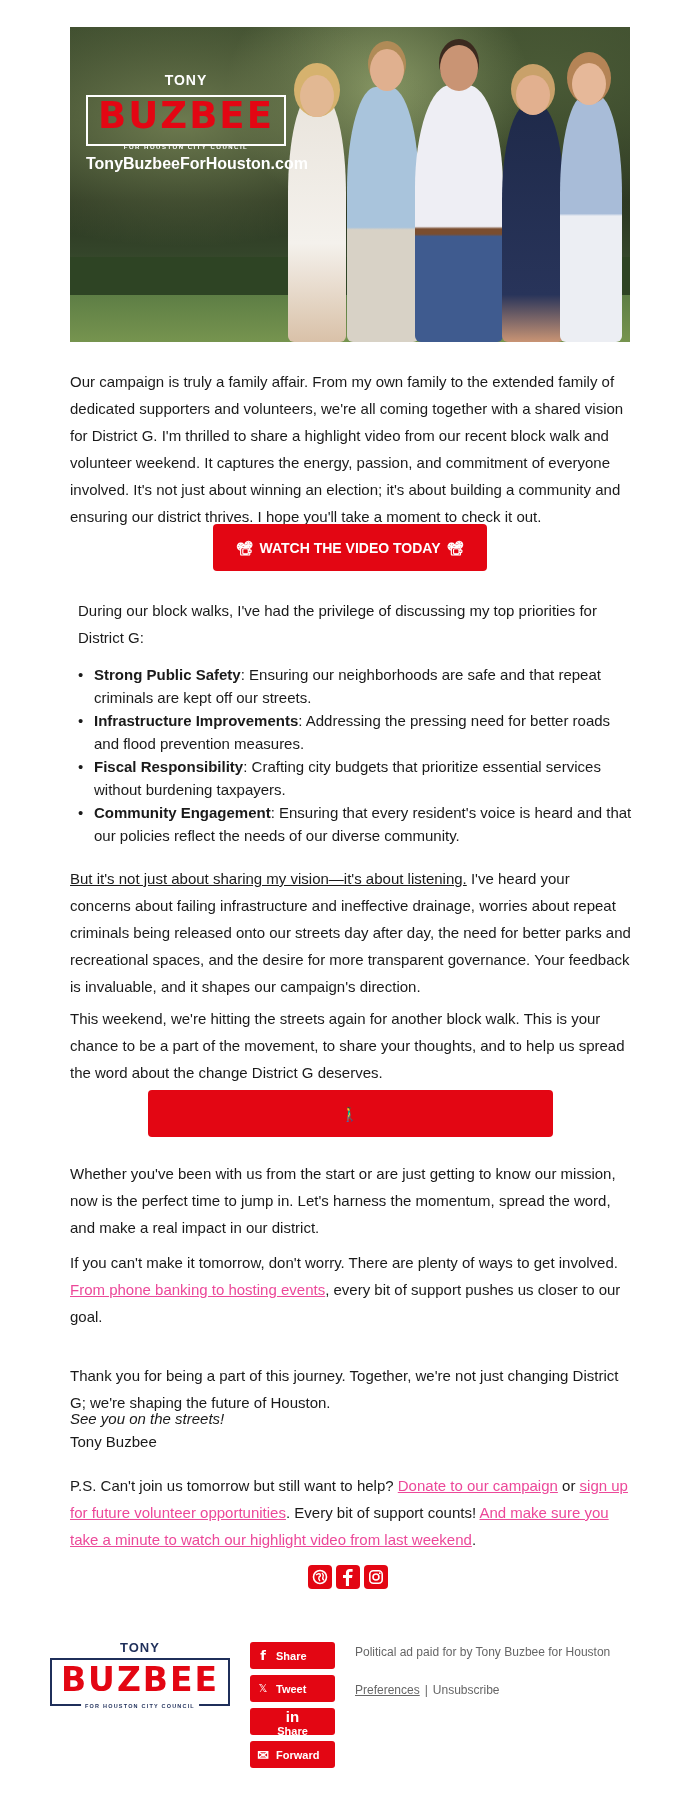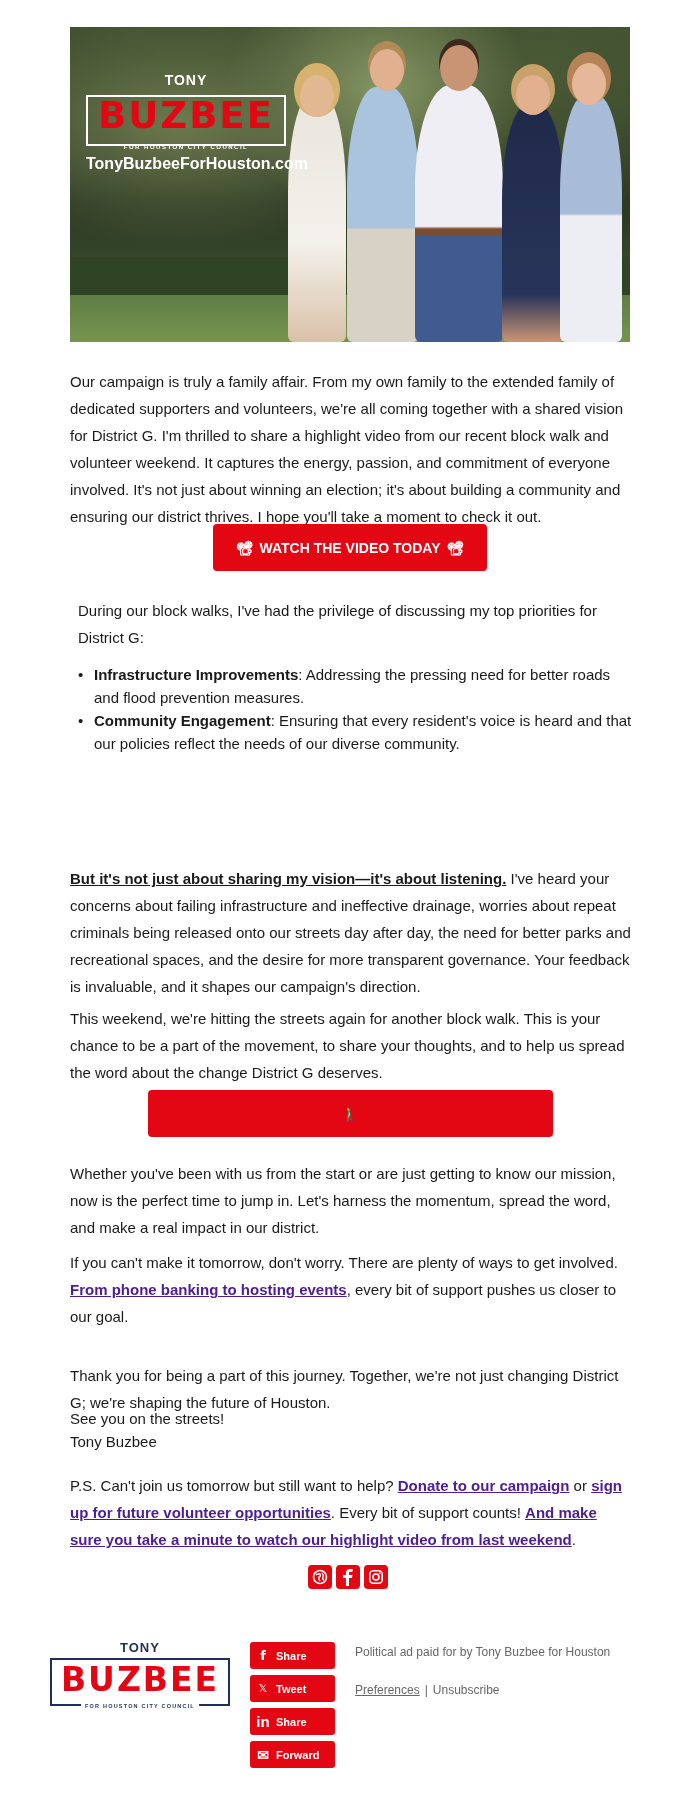--- a/index.html
+++ b/index.html
@@ -20,22 +20,22 @@
     .person { position: absolute; border-radius: 40% 40% 6px 6px; }
     .p-head { position: absolute; border-radius: 50%; background: #d9a98a; }
     .hero-logo { position: absolute; left: 16px; top: 45px; width: 200px; text-align: center; }
     .hero-tony { color: #ffffff; font-weight: bold; font-size: 14px; letter-spacing: 1px; line-height: 16px; }
     .hero-box { margin-top: 7px; border: 2px solid #ffffff; height: 51px; position: relative; }
     .hero-buzbee { color: #e30613; font-weight: bold; font-size: 37px; letter-spacing: 2px; line-height: 38px; font-family: "DejaVu Sans", sans-serif; }
     .hero-council { position: absolute; left: 50%; transform: translateX(-50%); bottom: -6px; background: transparent; color: #ffffff; font-size: 6px; letter-spacing: 1.5px; font-weight: bold; white-space: nowrap; padding: 0 4px; }
     .hero-url { color: #ffffff; font-weight: bold; font-size: 16px; margin-top: 9px; white-space: nowrap; }
 
     .para { position: absolute; left: 70px; width: 562px; font-size: 15px; line-height: 27px; color: #1a1a1a; }
-    .para a, .link { color: #4c1d95; text-decoration: underline; font-weight: bold; }
-    .bold-u { font-weight: bold; text-decoration: underline; }
+    .para a, .link { color: #ec4899; text-decoration: underline; }
+    .bold-u { font-weight: normal; text-decoration: underline; }
 
     .cta { position: absolute; background: #e30613; color: #ffffff; font-weight: bold; font-size: 14px;
       border-radius: 4px; display: flex; align-items: center; justify-content: center; gap: 6px; cursor: pointer; }
 
     .priority-list { position: absolute; left: 94px; width: 538px; font-size: 15px; line-height: 23px; list-style: none; }
     .priority-list li { position: relative; }
     .priority-list li::before { content: "•"; position: absolute; left: -16px; top: 0; font-size: 15px; }
     .priority-list b { font-weight: bold; }
 
     .social-row { position: absolute; left: 308px; top: 1565px; display: flex; gap: 4px; }
@@ -86,39 +86,41 @@
 <p class="para" style="top:368px;">Our campaign is truly a family affair. From my own family to the extended family of dedicated supporters and volunteers, we're all coming together with a shared vision for District G. I'm thrilled to share a highlight video from our recent block walk and volunteer weekend. It captures the energy, passion, and commitment of everyone involved. It's not just about winning an election; it's about building a community and ensuring our district thrives. I hope you'll take a moment to check it out.</p>
 
 <div class="cta" style="left:213px; top:524px; width:274px; height:47px;">
   <span>📽</span>
   <span>WATCH THE VIDEO TODAY</span>
   <span>📽</span>
 </div>
 
 <p class="para" style="top:597px;margin-left:8px;">During our block walks, I've had the privilege of discussing my top priorities for District G:</p>
 <ul class="priority-list" style="top:663px;">
+  <li><b>Strong Public Safety</b><span>: Ensuring our neighborhoods are safe and that repeat criminals are kept off our streets.</span></li>
   <li><b>Infrastructure Improvements</b><span>: Addressing the pressing need for better roads and flood prevention measures.</span></li>
+  <li><b>Fiscal Responsibility</b><span>: Crafting city budgets that prioritize essential services without burdening taxpayers.</span></li>
   <li><b>Community Engagement</b><span>: Ensuring that every resident's voice is heard and that our policies reflect the needs of our diverse community.</span></li>
 </ul>
 
 <p class="para" style="top:865px;"><span class="bold-u">But it's not just about sharing my vision—it's about listening.</span><span> I've heard your concerns about failing infrastructure and ineffective drainage, worries about repeat criminals being released onto our streets day after day, the need for better parks and recreational spaces, and the desire for more transparent governance. Your feedback is invaluable, and it shapes our campaign's direction.</span></p>
 
 <p class="para" style="top:1005px;">This weekend, we're hitting the streets again for another block walk. This is your chance to be a part of the movement, to share your thoughts, and to help us spread the word about the change District G deserves.</p>
 
 <div class="cta" style="left:148px; top:1090px; width:405px; height:47px;">
   <span>🚶‍♂</span>
 </div>
 
 <p class="para" style="top:1160px;">Whether you've been with us from the start or are just getting to know our mission, now is the perfect time to jump in. Let's harness the momentum, spread the word, and make a real impact in our district.</p>
 
 <p class="para" style="top:1249px;"><span>If you can't make it tomorrow, don't worry. There are plenty of ways to get involved. </span><a class="link">From phone banking to hosting events</a><span>, every bit of support pushes us closer to our goal.</span></p>
 
 <p class="para" style="top:1338px;margin-top:24px;">Thank you for being a part of this journey. Together, we're not just changing District G; we're shaping the future of Houston.</p>
 
-<p class="para" style="top:1405px;">See you on the streets!</p>
+<p class="para" style="top:1405px;font-style:italic;">See you on the streets!</p>
 <p class="para" style="top:1428px;">Tony Buzbee</p>
 
 <p class="para" style="top:1472px;"><span>P.S. Can't join us tomorrow but still want to help? </span><a class="link">Donate to our campaign</a><span> or </span><a class="link">sign up for future volunteer opportunities</a><span>. Every bit of support counts! </span><a class="link">And make sure you take a minute to watch our highlight video from last weekend</a><span>.</span></p>
 
 <div class="social-row">
   <div class="social-btn">
     <svg width="16" height="16" viewBox="0 0 16 16">
         <circle cx="8" cy="8" r="6.5" fill="none" stroke="#fff" stroke-width="1.6"></circle>
         <path d="M4 6 Q6 4 8 5 Q9 7 7 8 Q6 10 8 12 M10 4 Q12 6 11 8 Q10 10 12 11" fill="none" stroke="#fff" stroke-width="1.4"></path>
       </svg>
@@ -146,21 +148,21 @@
 </div>
 
 <div class="share-btn" style="top:1642px;">
   <span class="ic" style="font-family:'DejaVu Sans',sans-serif;font-weight:bold;">f</span>
   <span>Share</span>
 </div>
 <div class="share-btn" style="top:1675px;">
   <span class="ic" style="font-weight:normal;font-size:11px;">𝕏</span>
   <span>Tweet</span>
 </div>
-<div class="share-btn" style="top:1708px;">
+<div class="share-btn" style="top:1708px;flex-direction:column;">
   <span class="ic" style="font-size:15px;">in</span>
   <span>Share</span>
 </div>
 <div class="share-btn" style="top:1741px;">
   <span class="ic" style="font-size:14px;">✉</span>
   <span>Forward</span>
 </div>
 
 <div class="footer-note" style="top:1645px;text-align:right;">Political ad paid for by Tony Buzbee for Houston</div>
 <div class="footer-note" style="top:1683px;">

